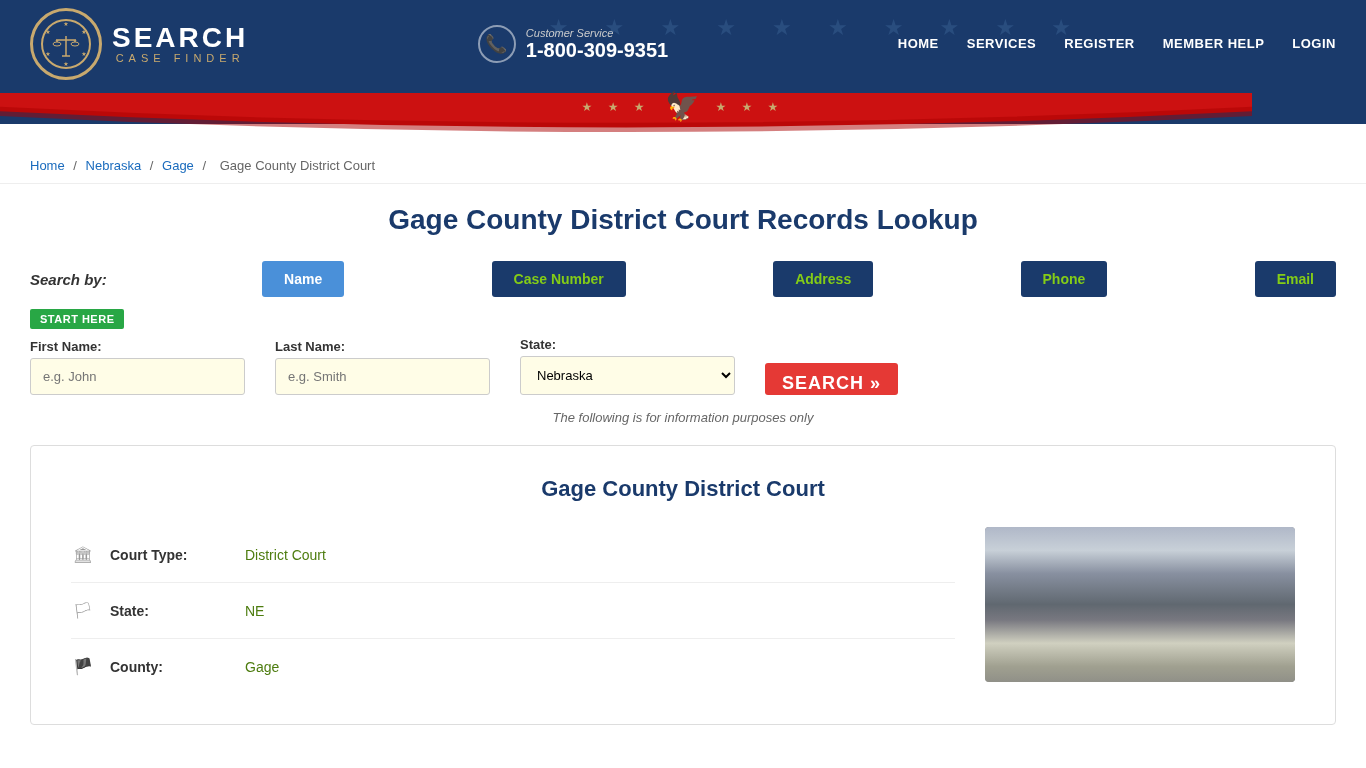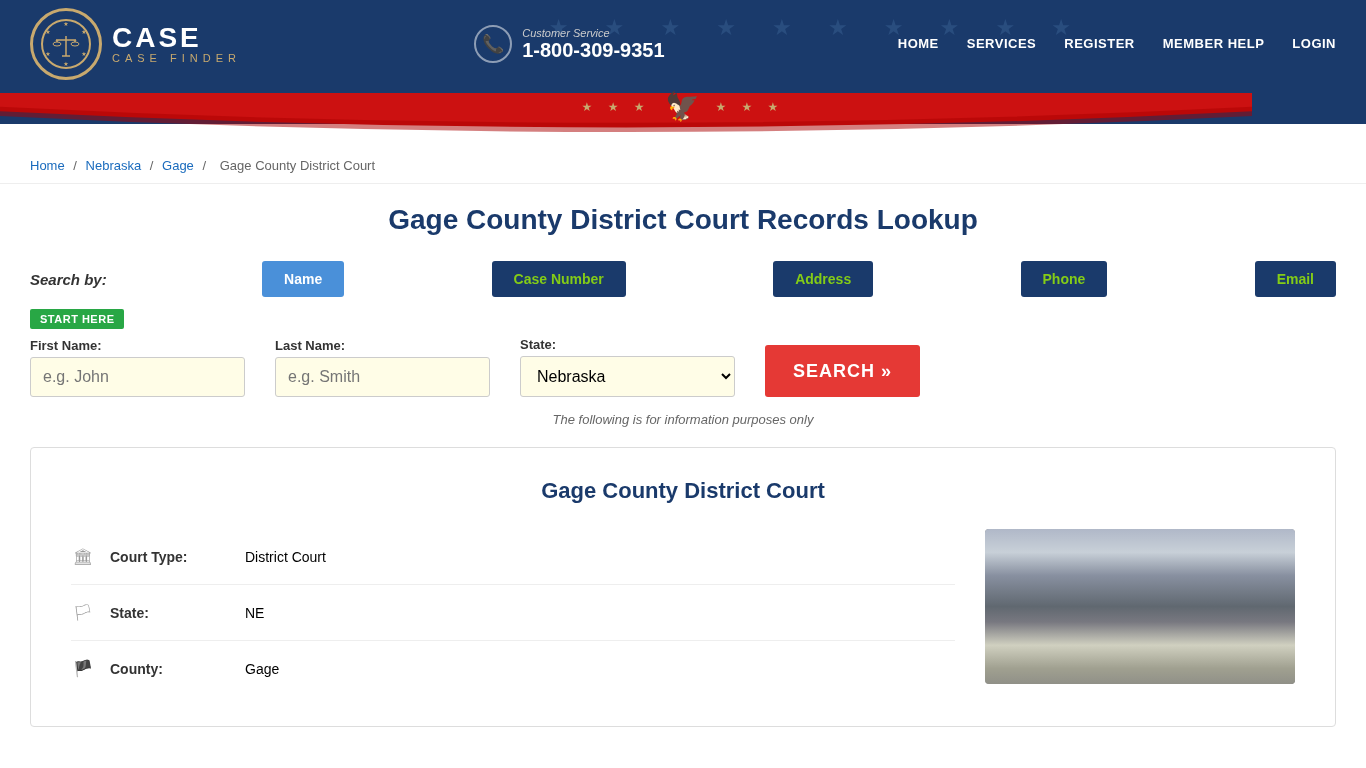--- a/index.html
+++ b/index.html
@@ -225,48 +225,48 @@
     }
     .form-group label {
       font-size: 13px;
       font-weight: bold;
       color: #333;
     }
     .form-group input,
     .form-group select {
       border: 1px solid #ccc;
       border-radius: 3px;
-      font-size: 16px;
+      font-size: 13px;
       background: #fffde7;
       padding: 10px 12px;
       outline: none;
     }
     .form-group input {
       width: 215px;
     }
     .form-group.city input {
       width: 215px;
     }
     .form-group.state select {
       width: 215px;
       background: #fffde7;
       appearance: auto;
     }
     .search-btn {
       background: #e53935;
       color: white;
       border: none;
-      padding: 10px 28px;
+      padding: 10px 17px;
       font-size: 18px;
       font-weight: bold;
       border-radius: 3px;
       cursor: pointer;
       letter-spacing: 1px;
       white-space: nowrap;
-      height: 52px;
+      height: 32px;
     }
     .info-note {
       text-align: center;
       font-style: italic;
       color: #666;
       font-size: 13px;
       margin-top: 15px;
     }
 
     
@@ -307,21 +307,21 @@
       font-size: 16px;
       flex-shrink: 0;
     }
     .detail-label {
       font-weight: bold;
       color: #333;
       width: 120px;
       flex-shrink: 0;
     }
     .detail-value {
-      color: #000000;
+      color: #4d7c0f;
     }
     .court-image {
       width: 310px;
       height: 155px;
       background: linear-gradient(135deg, #888 0%, #aaa 30%, #ccc 50%, #999 70%, #777 100%);
       border-radius: 4px;
       flex-shrink: 0;
       display: flex;
       align-items: center;
       justify-content: center;
@@ -371,21 +371,21 @@
         <ellipse cx="17" cy="26" rx="4" ry="2" stroke="#c8a96e" stroke-width="1" fill="none"></ellipse>
         <ellipse cx="35" cy="26" rx="4" ry="2" stroke="#c8a96e" stroke-width="1" fill="none"></ellipse>
         <line x1="16" y1="22" x2="17" y2="24" stroke="#c8a96e" stroke-width="1"></line>
         <line x1="18" y1="22" x2="17" y2="24" stroke="#c8a96e" stroke-width="1"></line>
         <line x1="34" y1="22" x2="35" y2="24" stroke="#c8a96e" stroke-width="1"></line>
         <line x1="36" y1="22" x2="35" y2="24" stroke="#c8a96e" stroke-width="1"></line>
         <line x1="22" y1="38" x2="30" y2="38" stroke="#c8a96e" stroke-width="1.5"></line>
       </svg>
     </div>
     <div class="logo-text">
-      <span class="court">CASE</span>
+      <span class="court">SEARCH</span>
       <span class="case-finder">CASE FINDER</span>
     </div>
   </div>
 
   <div class="phone-area">
     <div class="phone-icon">📞</div>
     <div class="phone-text">
       <div class="customer-service">Customer Service</div>
       <div class="phone-number">1-800-309-9351</div>
     </div>

